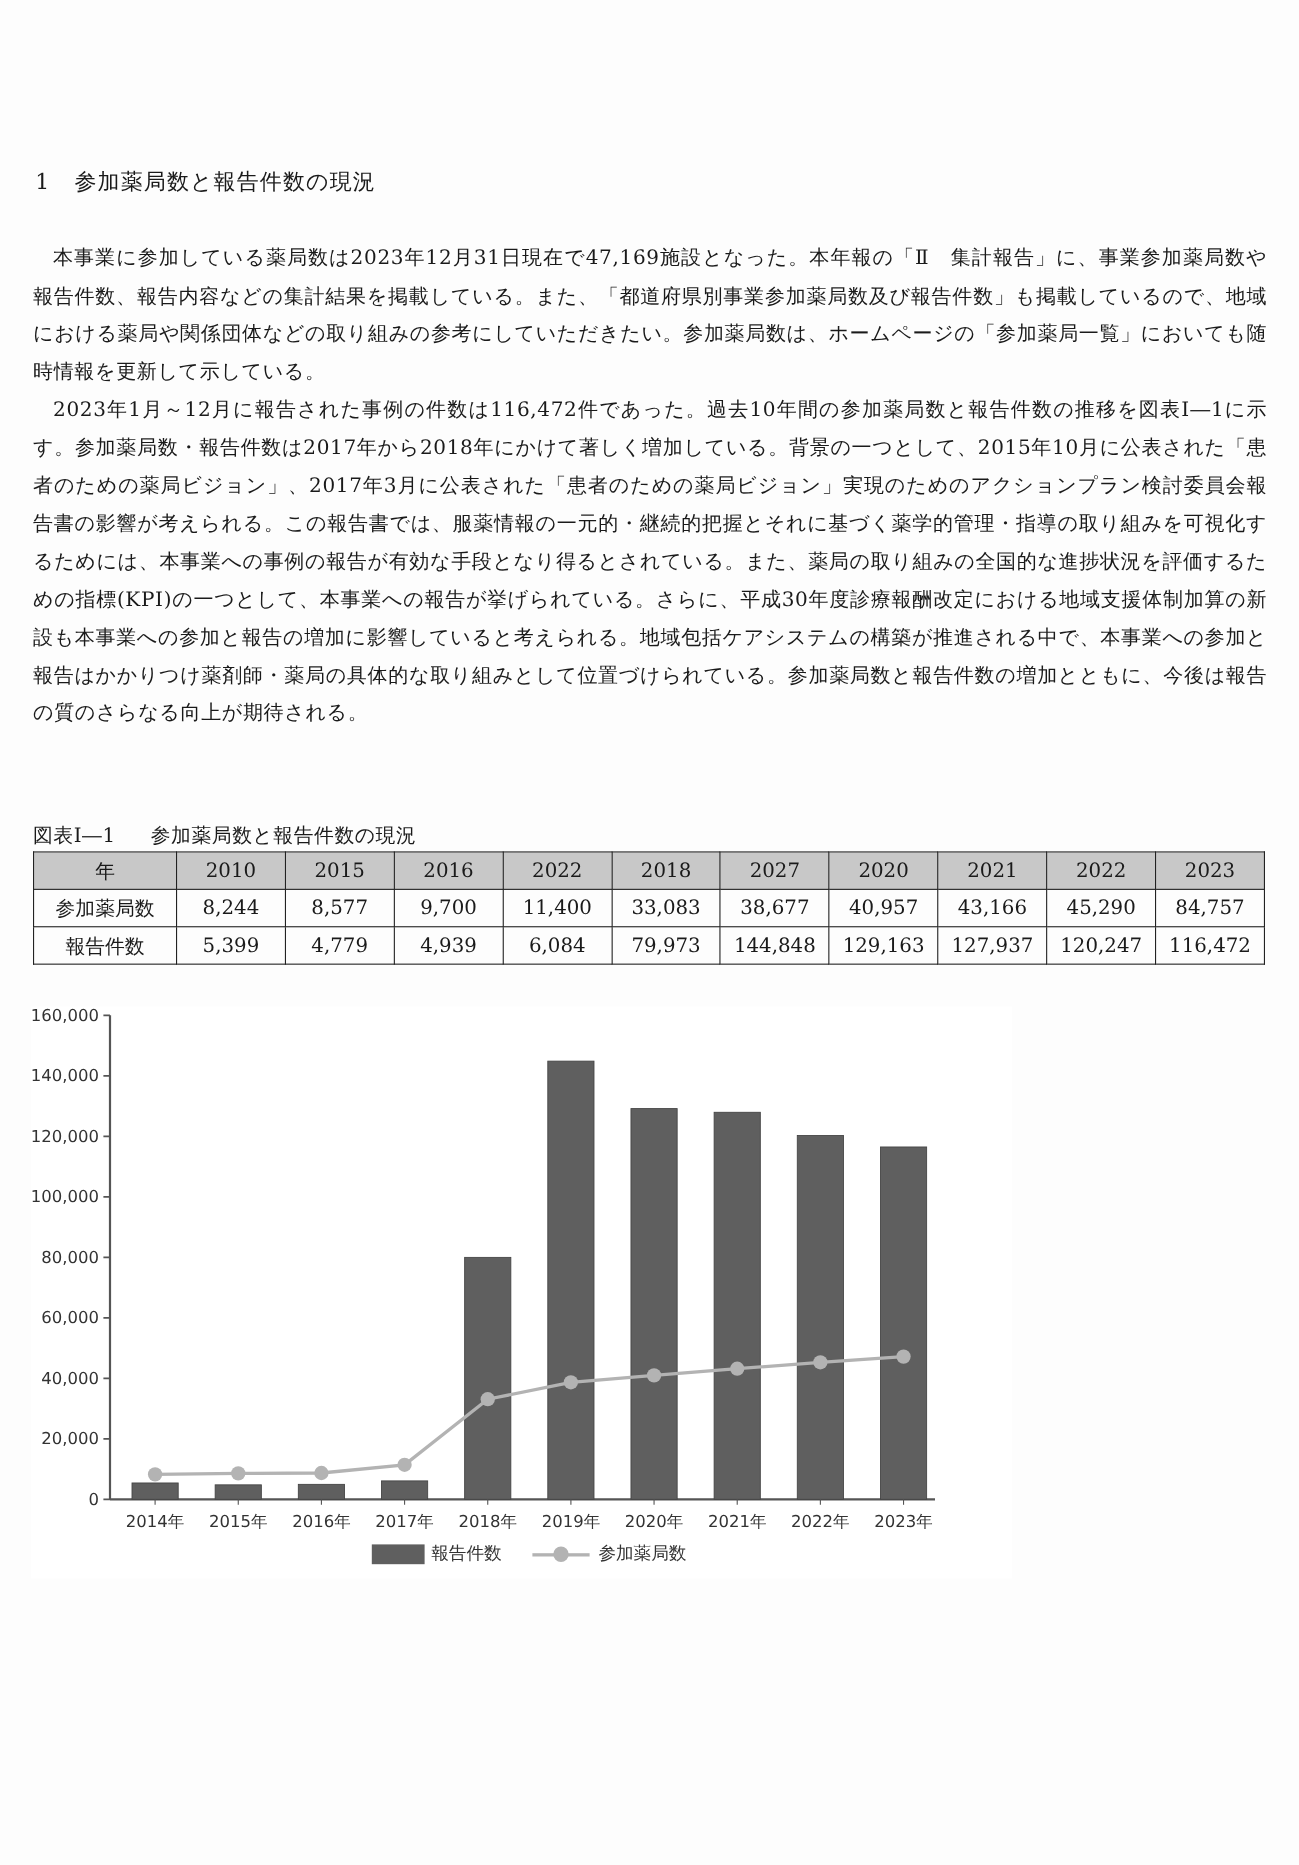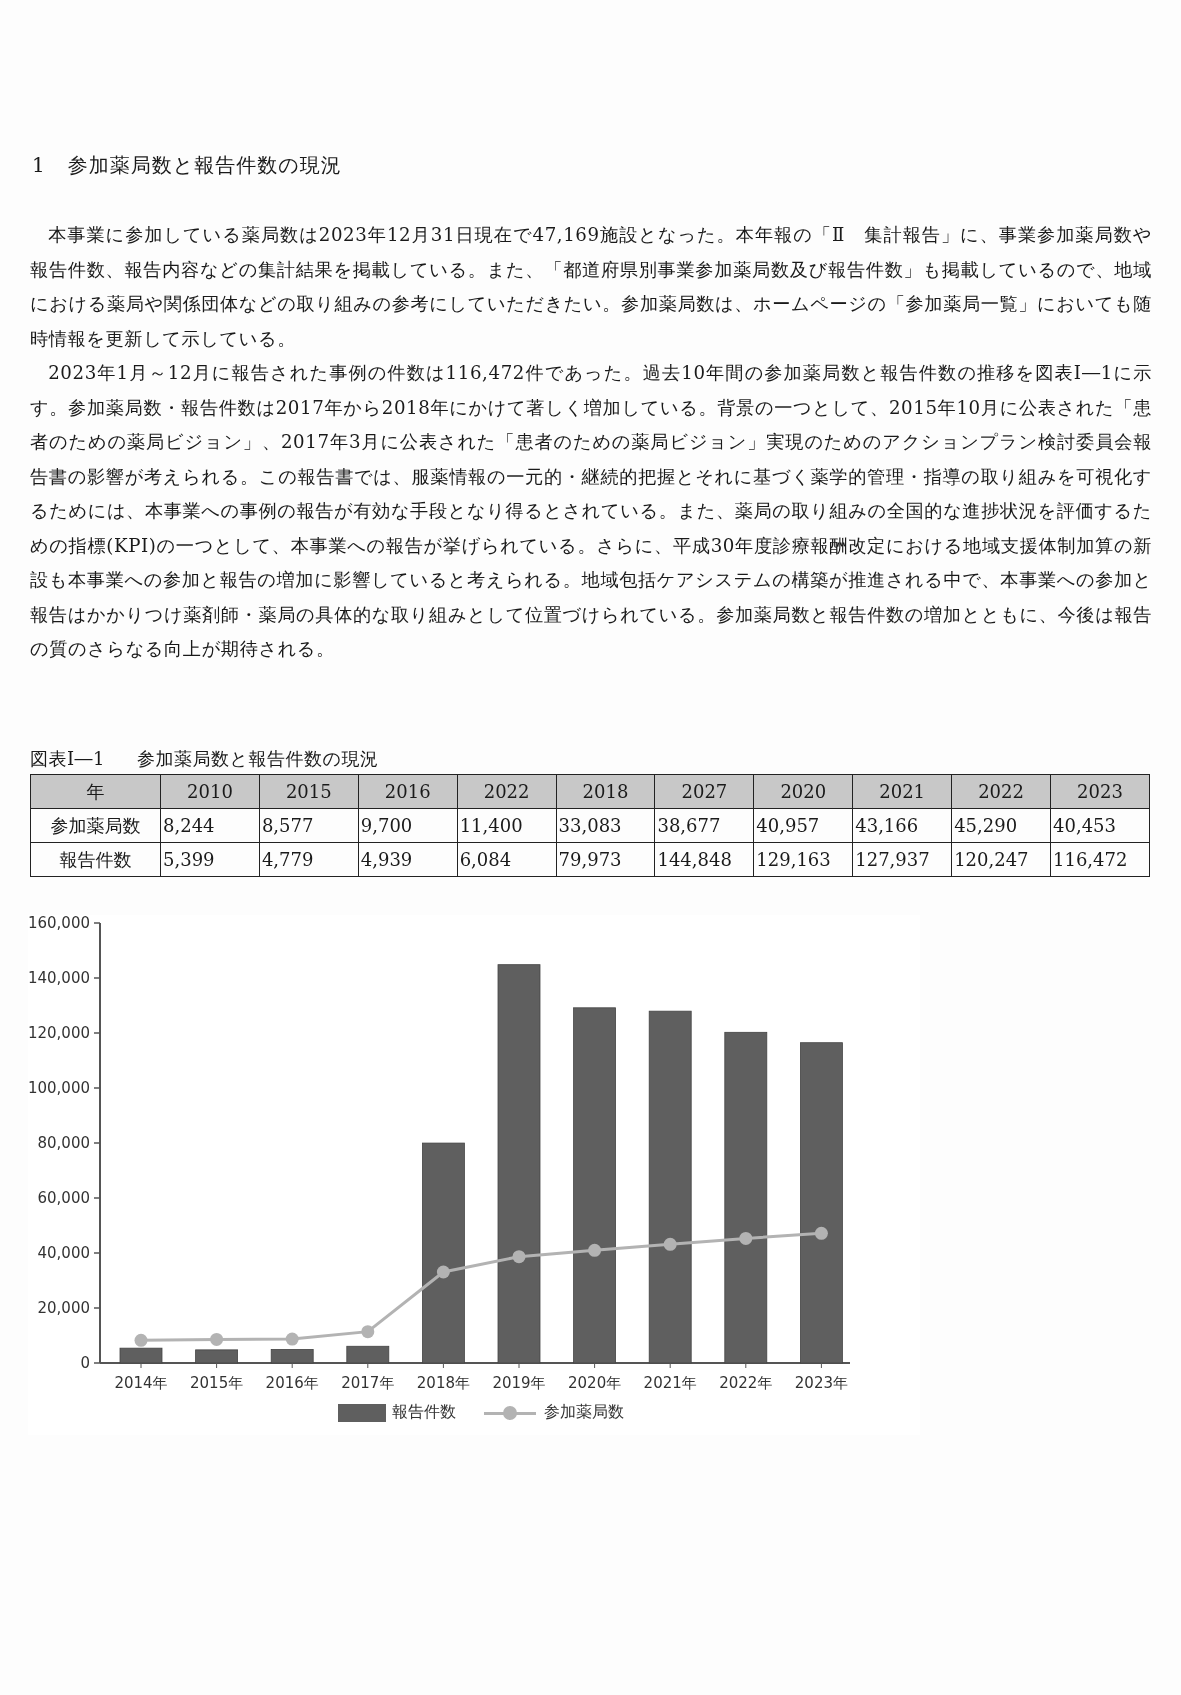--- a/index.html
+++ b/index.html
@@ -31,21 +31,21 @@
   table.data {
     position: absolute; left: 30px; top: 774px;
     width: 1120px; border-collapse: collapse;
     font-size: 18px; table-layout: fixed;
   }
   table.data td, table.data th {
     border: 1px solid #222; height: 33px; padding: 0 2px;
     font-weight: normal;
   }
   table.data th { background: #c8c8c8; text-align: center; }
-  table.data td { text-align: left; }
+  table.data td { text-align: center; }
   table.data td.rowhead { text-align: center; }
   table.data col.first { width: 130px; }
 
   .chart-box {
     position: absolute; left: 28px; top: 915px;
     width: 892px; height: 520px; background: #ffffff;
   }
   .chart-box svg { position: absolute; left: 0; top: 0; }
   .legend {
     position: absolute; left: 338px; top: 1402px;
@@ -119,21 +119,21 @@
       <td class="rowhead">参加薬局数</td>
       <td>8,244</td>
       <td>8,577</td>
       <td>9,700</td>
       <td>11,400</td>
       <td>33,083</td>
       <td>38,677</td>
       <td>40,957</td>
       <td>43,166</td>
       <td>45,290</td>
-      <td>40,453</td>
+      <td>84,757</td>
     </tr>
     <tr>
       <td class="rowhead">報告件数</td>
       <td>5,399</td>
       <td>4,779</td>
       <td>4,939</td>
       <td>6,084</td>
       <td>79,973</td>
       <td>144,848</td>
       <td>129,163</td>

